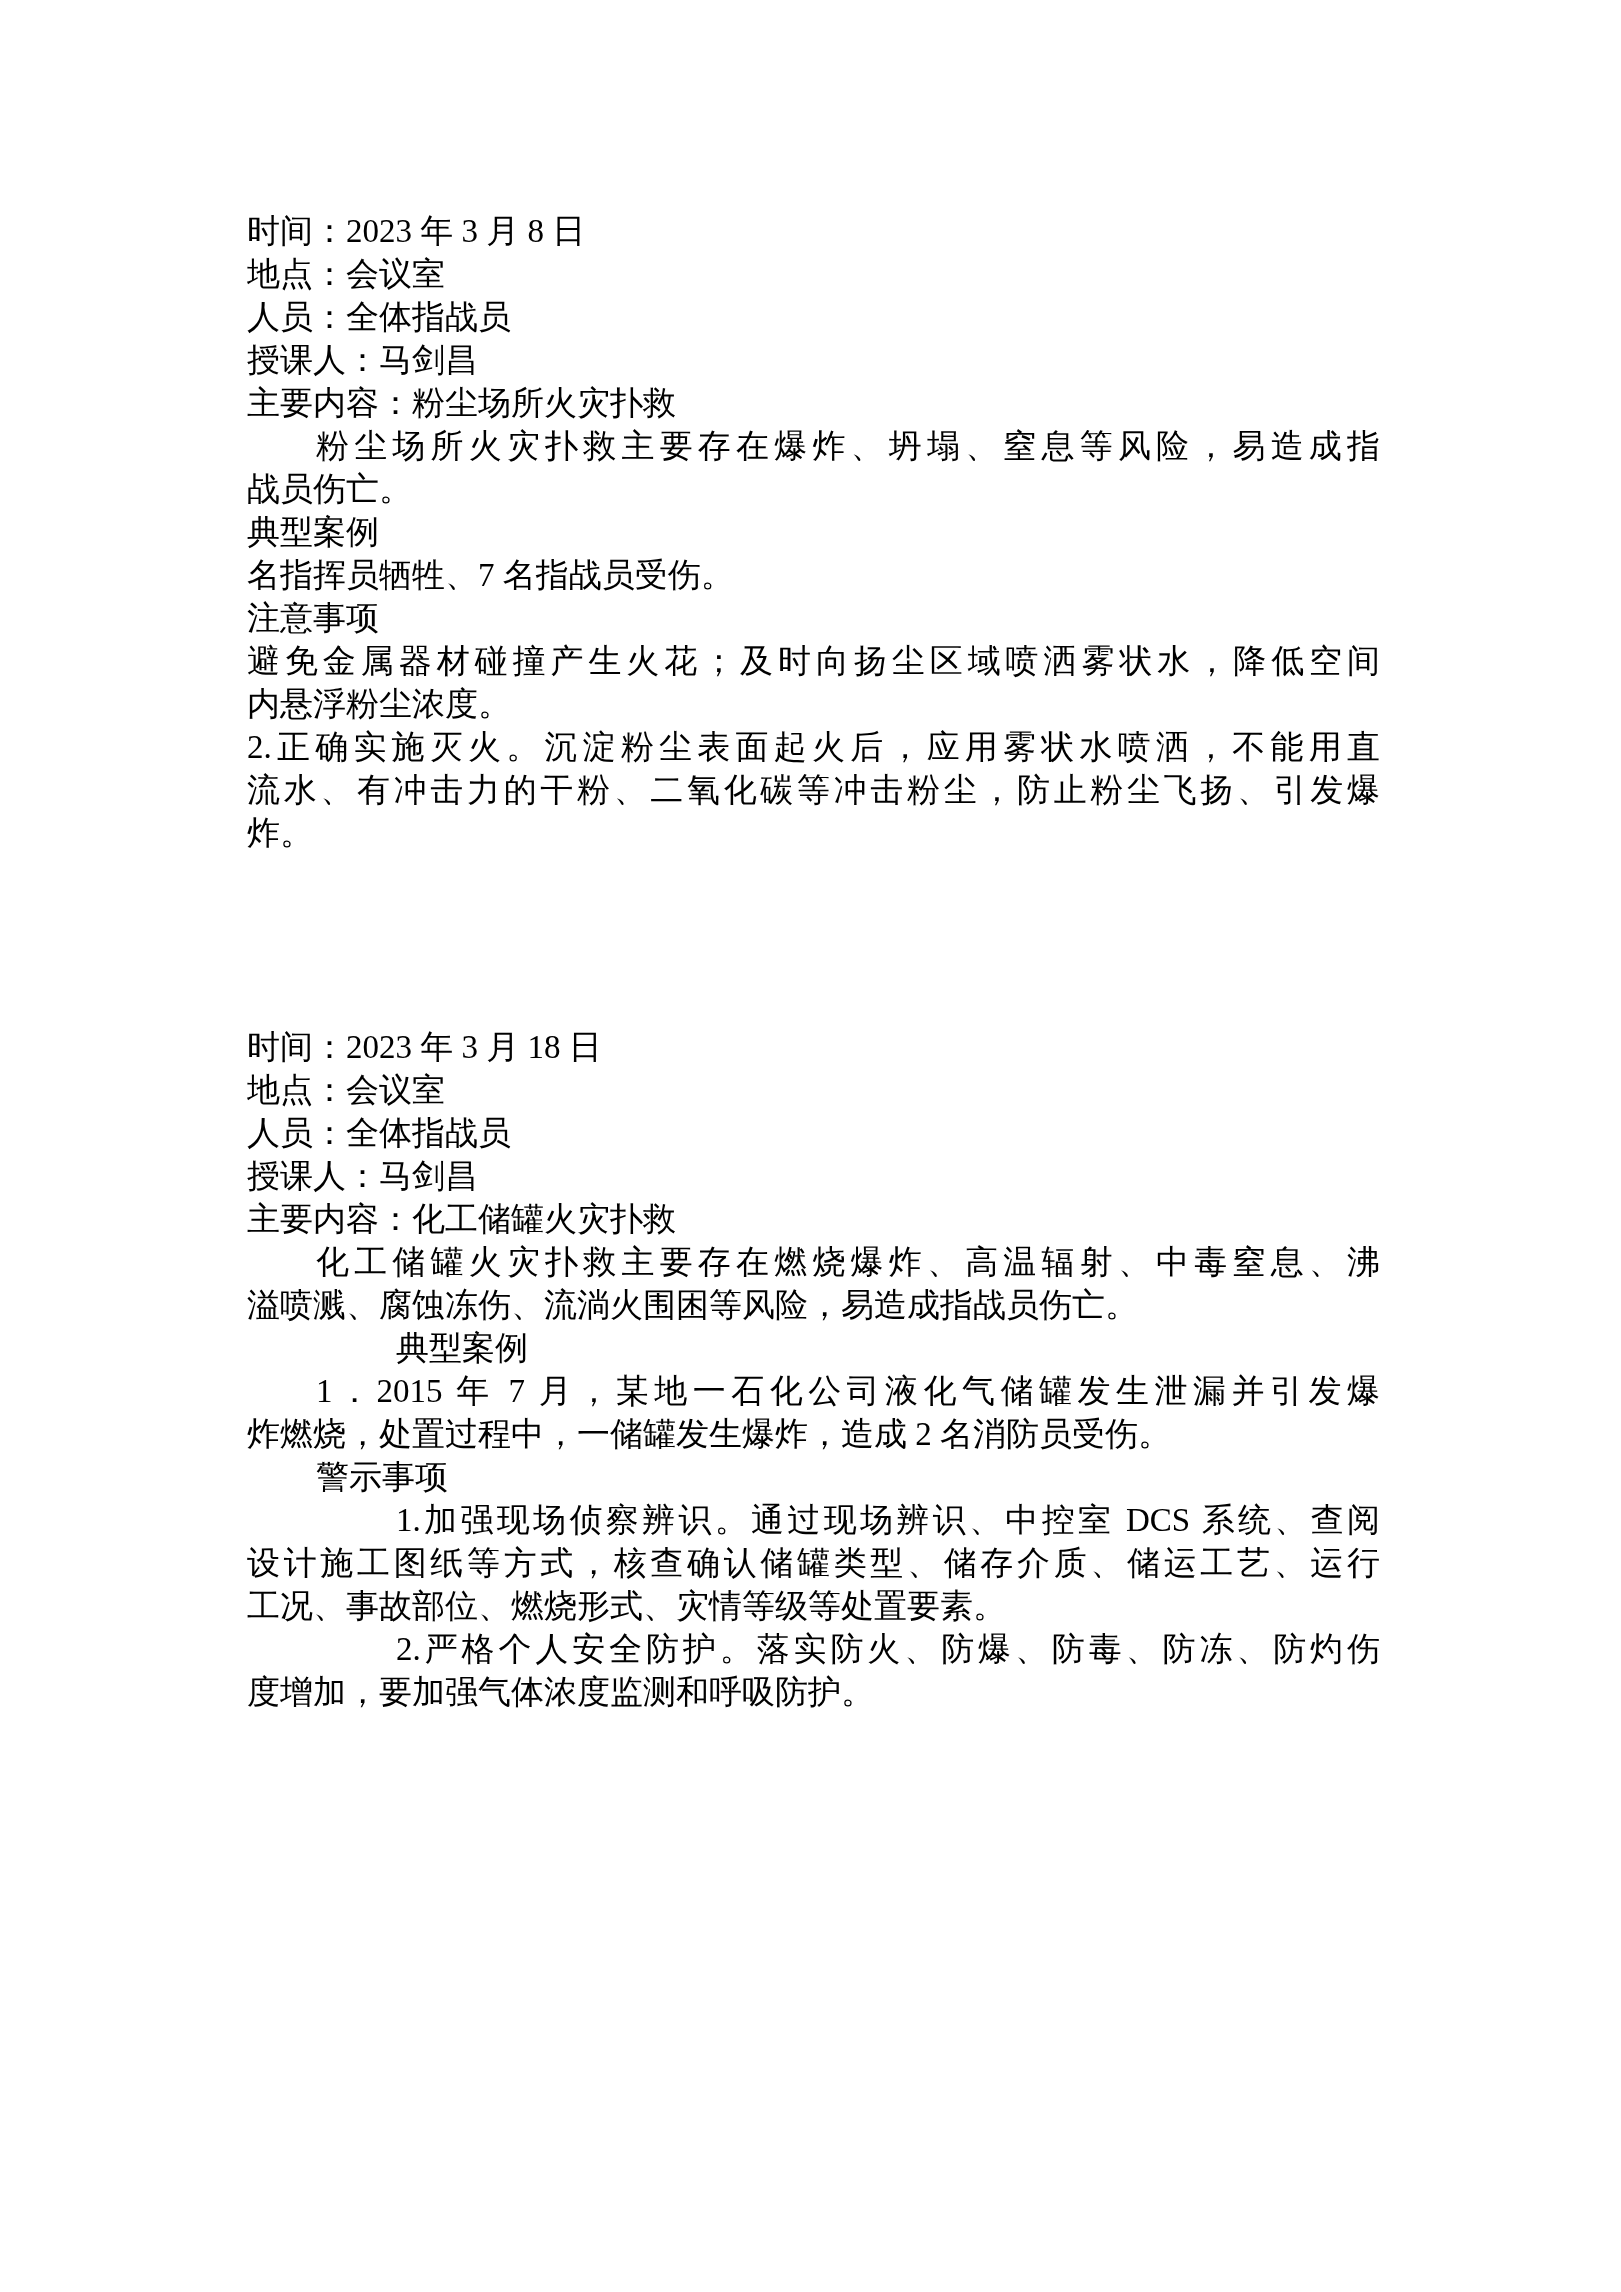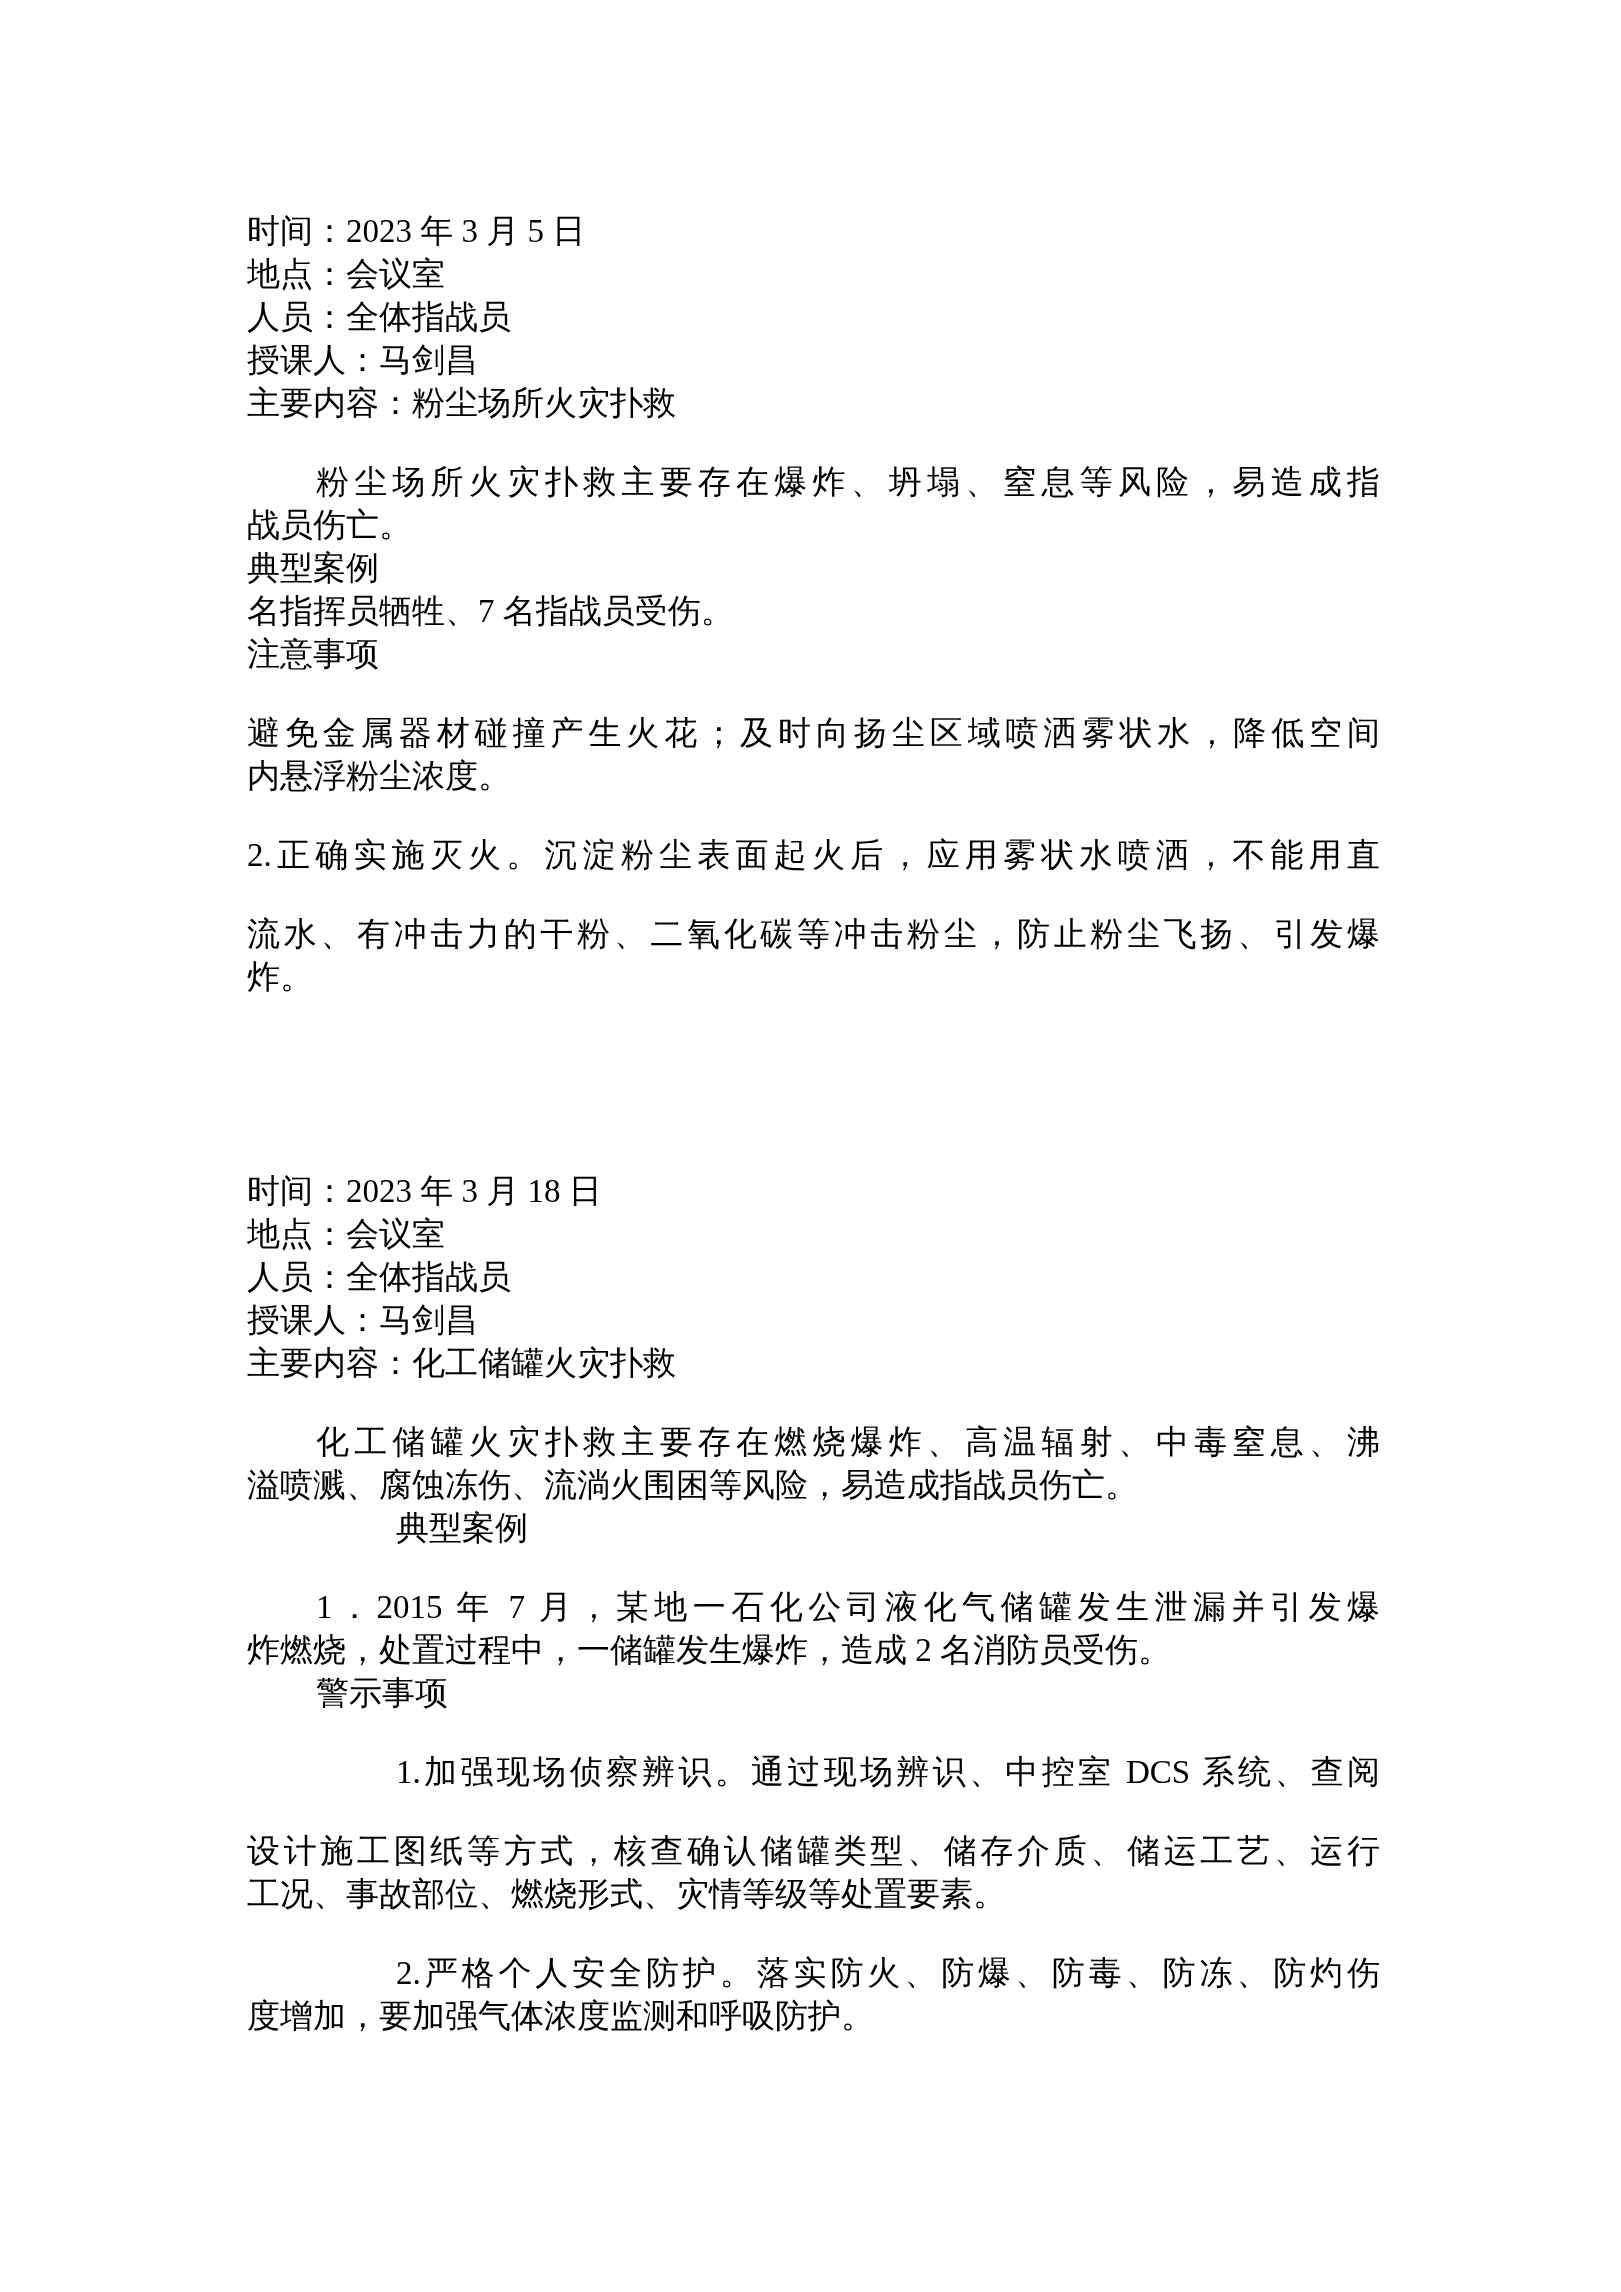--- a/index.html
+++ b/index.html
@@ -31,36 +31,35 @@
   .ln {
     font-size: 33px;
     line-height: 43px;
     min-height: 43px;
     color: #000000;
     text-align: left;
   }
   .just {
     text-align: justify;
     text-align-last: justify;
-    margin-top: 36px;
   }
   .ind2 { padding-left: 69px; }
   .ind4 { padding-left: 149px; }
   .section-gap {
     height: 171px;
   }
 </style>
 </head>
 <body>
 
 <div class="page">
   <div class="text-block">
 
     <div>
-      <div class="ln">时间：2023 年 3 月 5 日</div>
+      <div class="ln">时间：2023 年 3 月 8 日</div>
       <div class="ln">地点：会议室</div>
       <div class="ln">人员：全体指战员</div>
       <div class="ln">授课人：马剑昌</div>
       <div class="ln">主要内容：粉尘场所火灾扑救</div>
       <div class="ln ind2 just">粉尘场所火灾扑救主要存在爆炸、坍塌、窒息等风险，易造成指</div>
       <div class="ln">战员伤亡。</div>
       <div class="ln">典型案例</div>
       <div class="ln">名指挥员牺牲、7 名指战员受伤。</div>
       <div class="ln">注意事项</div>
       <div class="ln just">避免金属器材碰撞产生火花；及时向扬尘区域喷洒雾状水，降低空间</div>

